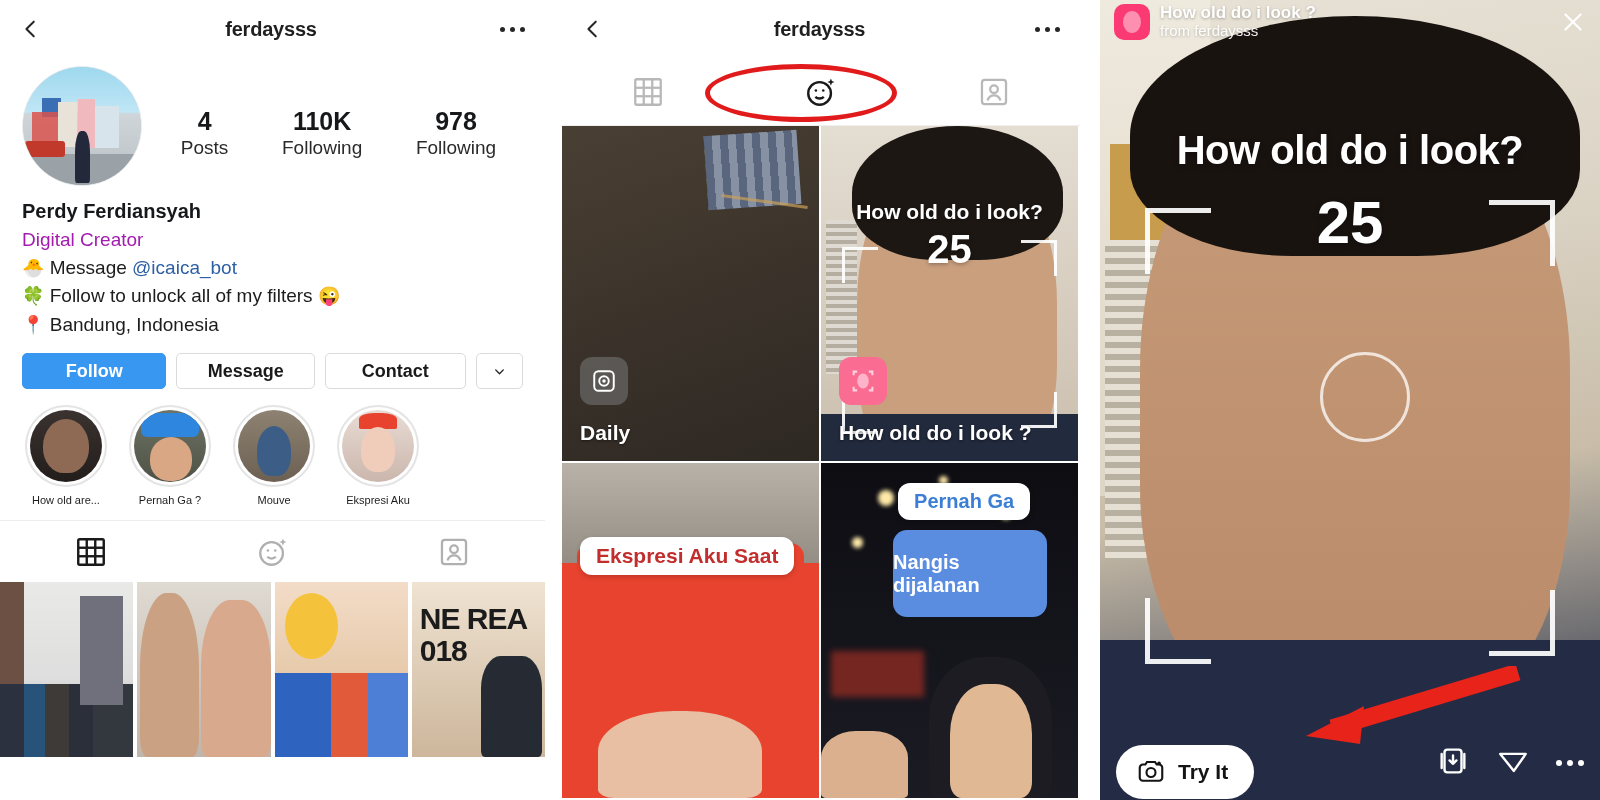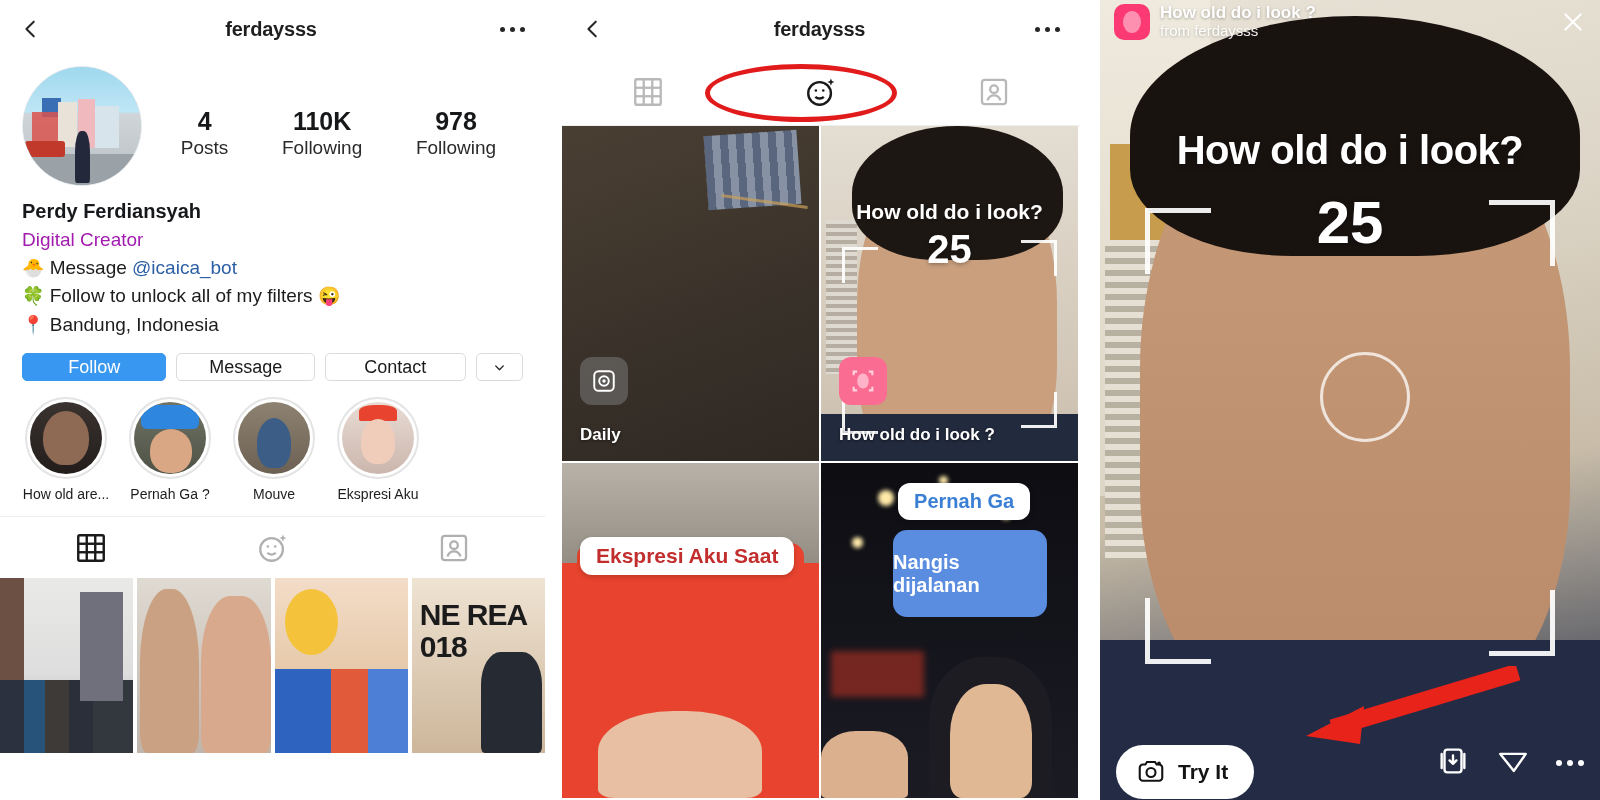--- a/index.html
+++ b/index.html
@@ -43,34 +43,34 @@
 
   .bio { padding:10px 22px 0 22px; }
   .bio-name { font-size:20px; font-weight:bold; color:#16181c; line-height:1.5; }
   .bio-cat { font-size:19px; color:#a21caf; line-height:1.45; }
   .bio-line { font-size:19px; color:#1c1c1c; line-height:1.5; white-space:nowrap; }
   .bio-link-in { color:#2d5fa4; }
   .bio-url { font-size:19px; color:#2e5c9a; line-height:1.5; white-space:nowrap; overflow:hidden; }
   .emj { font-size:18px; }
 
   .btn-row { display:flex; gap:10px; padding:14px 22px 0 22px; align-items:stretch; }
-  .btn { height:28px; border-radius:5px; display:flex; align-items:center; justify-content:center;
-         font-size:18px; font-weight:normal; border:1px solid #dbdbdb; background:#fff; color:#1a1a1a; }
+  .btn { height:36px; border-radius:5px; display:flex; align-items:center; justify-content:center;
+         font-size:18px; font-weight:bold; border:1px solid #dbdbdb; background:#fff; color:#1a1a1a; }
   .btn-follow { background:#3897f0; border-color:#3897f0; color:#fff; width:146px; }
   .btn-msg { width:140px; }
   .btn-contact { width:142px; }
   .btn-chev { width:48px; }
   .chev { width:13px; height:13px; }
 
   .hl-row { display:flex; gap:0; padding:16px 0 0 14px; }
   .hl { width:104px; flex:0 0 auto; text-align:center; }
   .hl-ring { width:82px; height:82px; border-radius:50%; border:2px solid #e4e4e4;
              margin:0 auto; padding:3px; background:#fff; }
   .hl-img { width:100%; height:100%; border-radius:50%; overflow:hidden; position:relative; }
-  .hl-lbl { font-size:14px; color:#1d1d1d; margin-top:7px; white-space:nowrap;
+  .hl-lbl { font-size:11px; color:#1d1d1d; margin-top:7px; white-space:nowrap;
             overflow:hidden; text-overflow:ellipsis; }
 
   .hl1 { background:linear-gradient(#3a3330,#221d1b); }
   .hl1:after { content:""; position:absolute; left:18%; top:12%; width:64%; height:76%;
                border-radius:50% 50% 45% 45%; background:#8e6a55; }
   .hl2 { background:linear-gradient(#6f7466,#4e5246); }
   .hl2:before { content:""; position:absolute; left:10%; top:4%; width:80%; height:34%;
                 border-radius:6px; background:#2e86de; }
   .hl2:after { content:""; position:absolute; left:22%; top:38%; width:58%; height:60%;
                border-radius:50% 50% 45% 45%; background:#d9a784; }
@@ -144,21 +144,21 @@
   .br { position:absolute; width:36px; height:36px; border:3px solid rgba(255,255,255,.92); }
   .br-tl { left:8%; top:36%; border-right:0; border-bottom:0; }
   .br-tr { right:8%; top:34%; border-left:0; border-bottom:0; }
   .br-bl { left:8%; bottom:8%; border-right:0; border-top:0; }
   .br-br { right:8%; bottom:10%; border-left:0; border-top:0; }
 
   .cell-ic { position:absolute; left:18px; bottom:56px; width:48px; height:48px; border-radius:12px;
              display:flex; align-items:center; justify-content:center; }
   .ic-daily { background:rgba(120,120,120,.55); }
   .ic-pink { background:#fb6c92; }
-  .cell-lbl { position:absolute; left:18px; bottom:16px; color:#fff; font-size:17px; font-weight:bold;
+  .cell-lbl { position:absolute; left:18px; bottom:16px; color:#fff; font-size:21px; font-weight:bold;
               text-shadow:0 1px 3px rgba(0,0,0,.5);margin-top:20px; }
 
   .c3 { background:linear-gradient(#b9b2a8 0%,#948d84 30%,#e8432e 30% 100%); }
   .c3 .rbg { position:absolute; left:6%; top:24%; width:88%; height:72%; background:#e8432e; border-radius:14px; }
   .bub { position:absolute; background:#fff; border-radius:12px; padding:7px 16px; font-weight:bold;
          box-shadow:0 2px 5px rgba(0,0,0,.18); }
   .bub-a { left:7%; top:22%; color:#c22e2e; font-size:21px; }
   .txt-w { position:absolute; left:0; top:44%; width:100%; text-align:center; color:#fff;
            font-size:24px; font-weight:bold; }
   .c3 .girl { position:absolute; left:14%; bottom:0; width:64%; height:26%;

